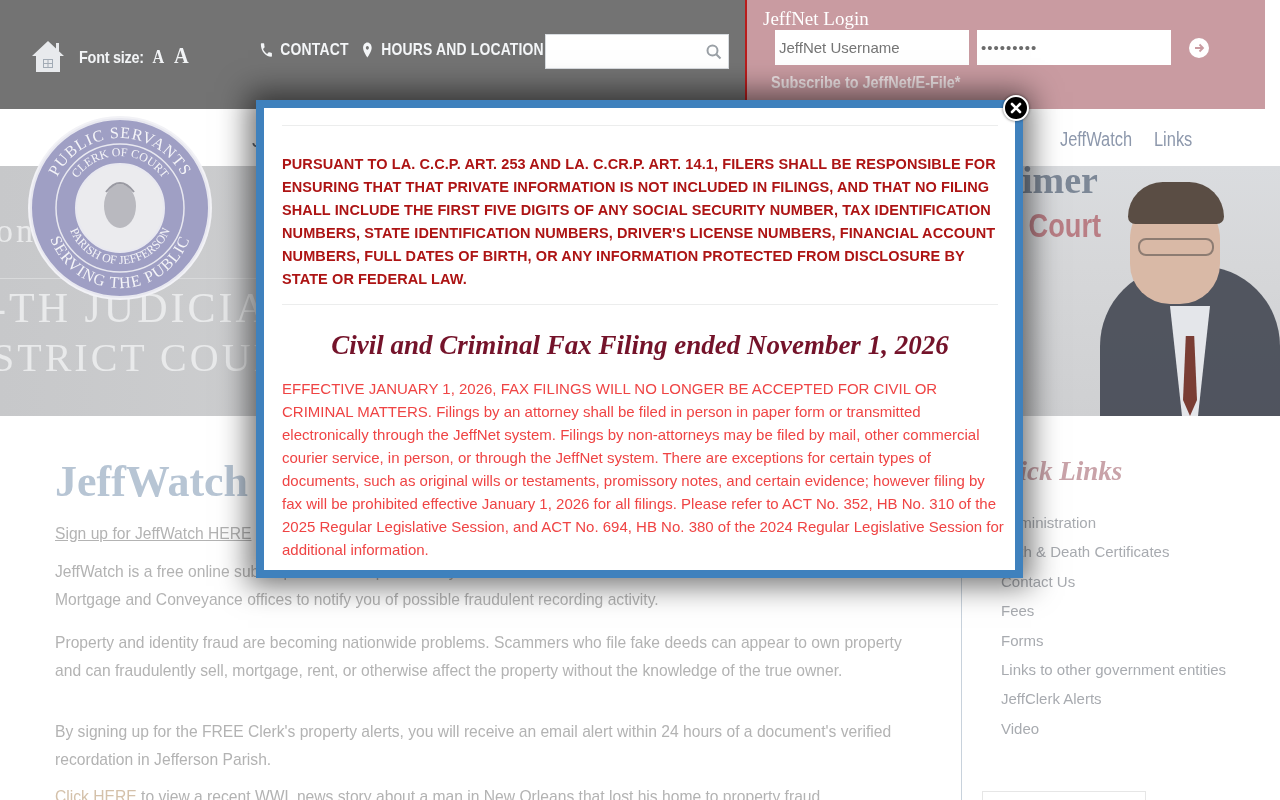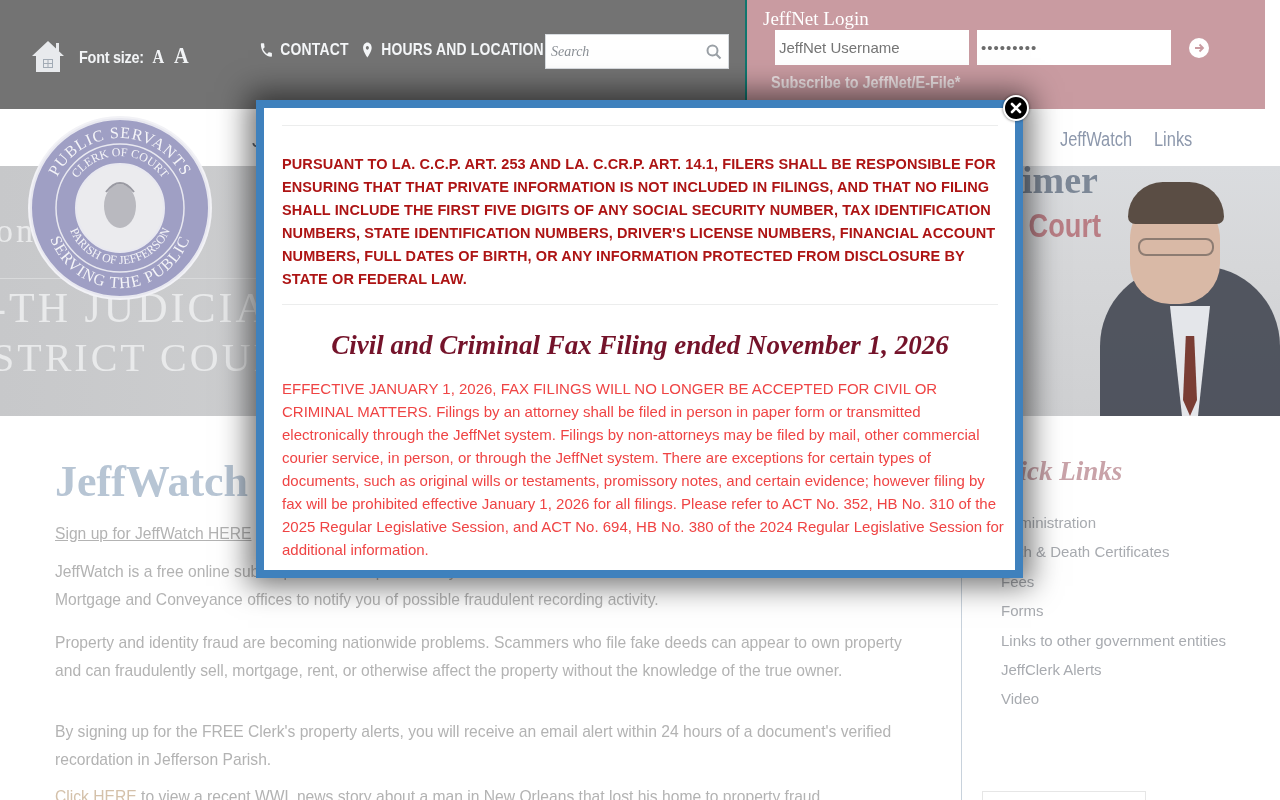--- a/index.html
+++ b/index.html
@@ -13,21 +13,21 @@
   .fontsize .a-small { font-family: "Liberation Serif", serif; font-size: 19px; margin-left: 10px; cursor: pointer; }
   .fontsize .a-big { font-family: "Liberation Serif", serif; font-size: 24px; margin-left: 12px; cursor: pointer; }
   .toplink { position: absolute; top: 40px; color: #f4f6f8; font-weight: bold; font-size: 17px; letter-spacing: 0.2px; display: flex; align-items: center; gap: 8px; transform: scaleX(0.82); transform-origin: left center; cursor: pointer; white-space: nowrap; }
   .toplink svg { width: 18px; height: 18px; }
   .search-box { position: absolute; left: 545px; top: 34px; width: 184px; height: 35px; background: #fff; border: 1px solid #d8dce0; }
   .search-box input { border: none; outline: none; width: 150px; height: 33px; padding-left: 5px; font-family: "Liberation Serif", serif; font-style: italic; font-size: 14px; color: #888; background: transparent; }
   .search-box input::placeholder { color: #8a8f95; }
   .search-icon { position: absolute; right: 6px; top: 9px; width: 16px; height: 16px; }
 
   
-  .login { position: absolute; left: 745px; top: 0; width: 520px; height: 109px; background: #c99ba1; border-left: 2px solid #0f766e; }
+  .login { position: absolute; left: 745px; top: 0; width: 520px; height: 109px; background: #c99ba1; border-left: 2px solid #b91c1c; }
   .login-title { position: absolute; left: 16px; top: 8px; font-family: "Liberation Serif", serif; color: #fff; font-size: 19px; }
   .login input { position: absolute; top: 30px; height: 35px; border: none; outline: none; background: #fff; font-family: "Liberation Sans", sans-serif; font-size: 15px; color: #6c6c6c; padding-left: 4px; }
   .login .user { left: 28px; width: 194px; }
   .login .pass { left: 230px; width: 194px; letter-spacing: 1px; }
   .login-go { position: absolute; left: 442px; top: 38px; width: 20px; height: 20px; border-radius: 50%; background: #fff; display: flex; align-items: center; justify-content: center; cursor: pointer; }
   .subscribe { position: absolute; left: 24px; top: 73px; color: #eee4e6; font-weight: bold; font-size: 17px; transform: scaleX(0.85); transform-origin: left center; white-space: nowrap; cursor: pointer; }
   .right-strip { position: absolute; left: 1265px; top: 0; width: 15px; height: 109px; background: #fff; }
 
   
   .navbar { position: absolute; left: 0; top: 109px; width: 1280px; height: 57px; background: #fff; }
@@ -107,21 +107,20 @@
       </svg>
     <span>CONTACT</span>
   </div>
   <div class="toplink" style="left:360px;">
     <svg viewBox="0 0 24 24">
         <path d="M12 2C8.1 2 5 5.1 5 9c0 5.2 7 13 7 13s7-7.8 7-13c0-3.9-3.1-7-7-7zm0 9.5c-1.4 0-2.5-1.1-2.5-2.5S10.6 6.5 12 6.5s2.5 1.1 2.5 2.5-1.1 2.5-2.5 2.5z" fill="#f4f6f8"></path>
       </svg>
     <span>HOURS AND LOCATION</span>
   </div>
   <div class="search-box">
-    <input type="text" placeholder="Search" style="">
     <svg class="search-icon" viewBox="0 0 16 16">
         <circle cx="6.5" cy="6.5" r="5" fill="none" stroke="#9aa0a6" stroke-width="2"></circle>
         <line x1="10.2" y1="10.2" x2="14.5" y2="14.5" stroke="#9aa0a6" stroke-width="2"></line>
       </svg>
   </div>
 </div>
 
 <div class="login">
   <div class="login-title">JeffNet Login</div>
   <input class="user" type="text" placeholder="JeffNet Username" style="">
@@ -182,20 +181,21 @@
 <div class="para p1"><span class="inner">JeffWatch is a free online subscription service provided by the Clerk's Office that monitors documents recorded in the Mortgage and Conveyance offices to notify you of possible fraudulent recording activity.</span></div>
 <div class="para p2"><span class="inner">Property and identity fraud are becoming nationwide problems. Scammers who file fake deeds can appear to own property and can fraudulently sell, mortgage, rent, or otherwise affect the property without the knowledge of the true owner.</span></div>
 <div class="para p3"><span class="inner">By signing up for the FREE Clerk's property alerts, you will receive an email alert within 24 hours of a document's verified recordation in Jefferson Parish.</span></div>
 <div class="para p4"><span class="inner"><span class="click-here">Click HERE</span><span> to view a recent WWL news story about a man in New Orleans that lost his home to property fraud.</span></span></div>
 
 <div class="sidebar-divider"></div>
 <div class="ql-title">Quick Links</div>
 <ul class="ql-list">
   <li>Administration</li>
   <li>Birth &amp; Death Certificates</li>
+  <li>Contact Us</li>
   <li>Fees</li>
   <li>Forms</li>
   <li>Links to other government entities</li>
   <li>JeffClerk Alerts</li>
   <li>Video</li>
 </ul>
 <div class="side-input"></div>
 
 <div class="modal-shadow"></div>
 <div class="modal">

